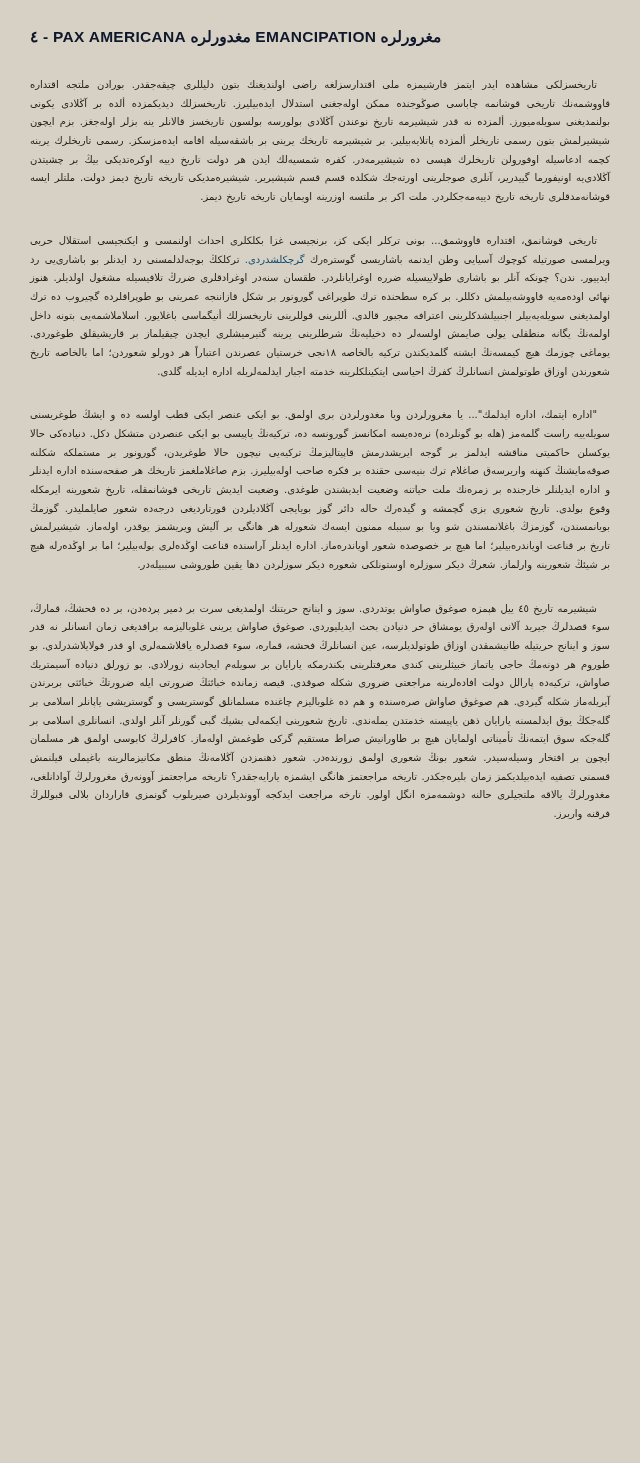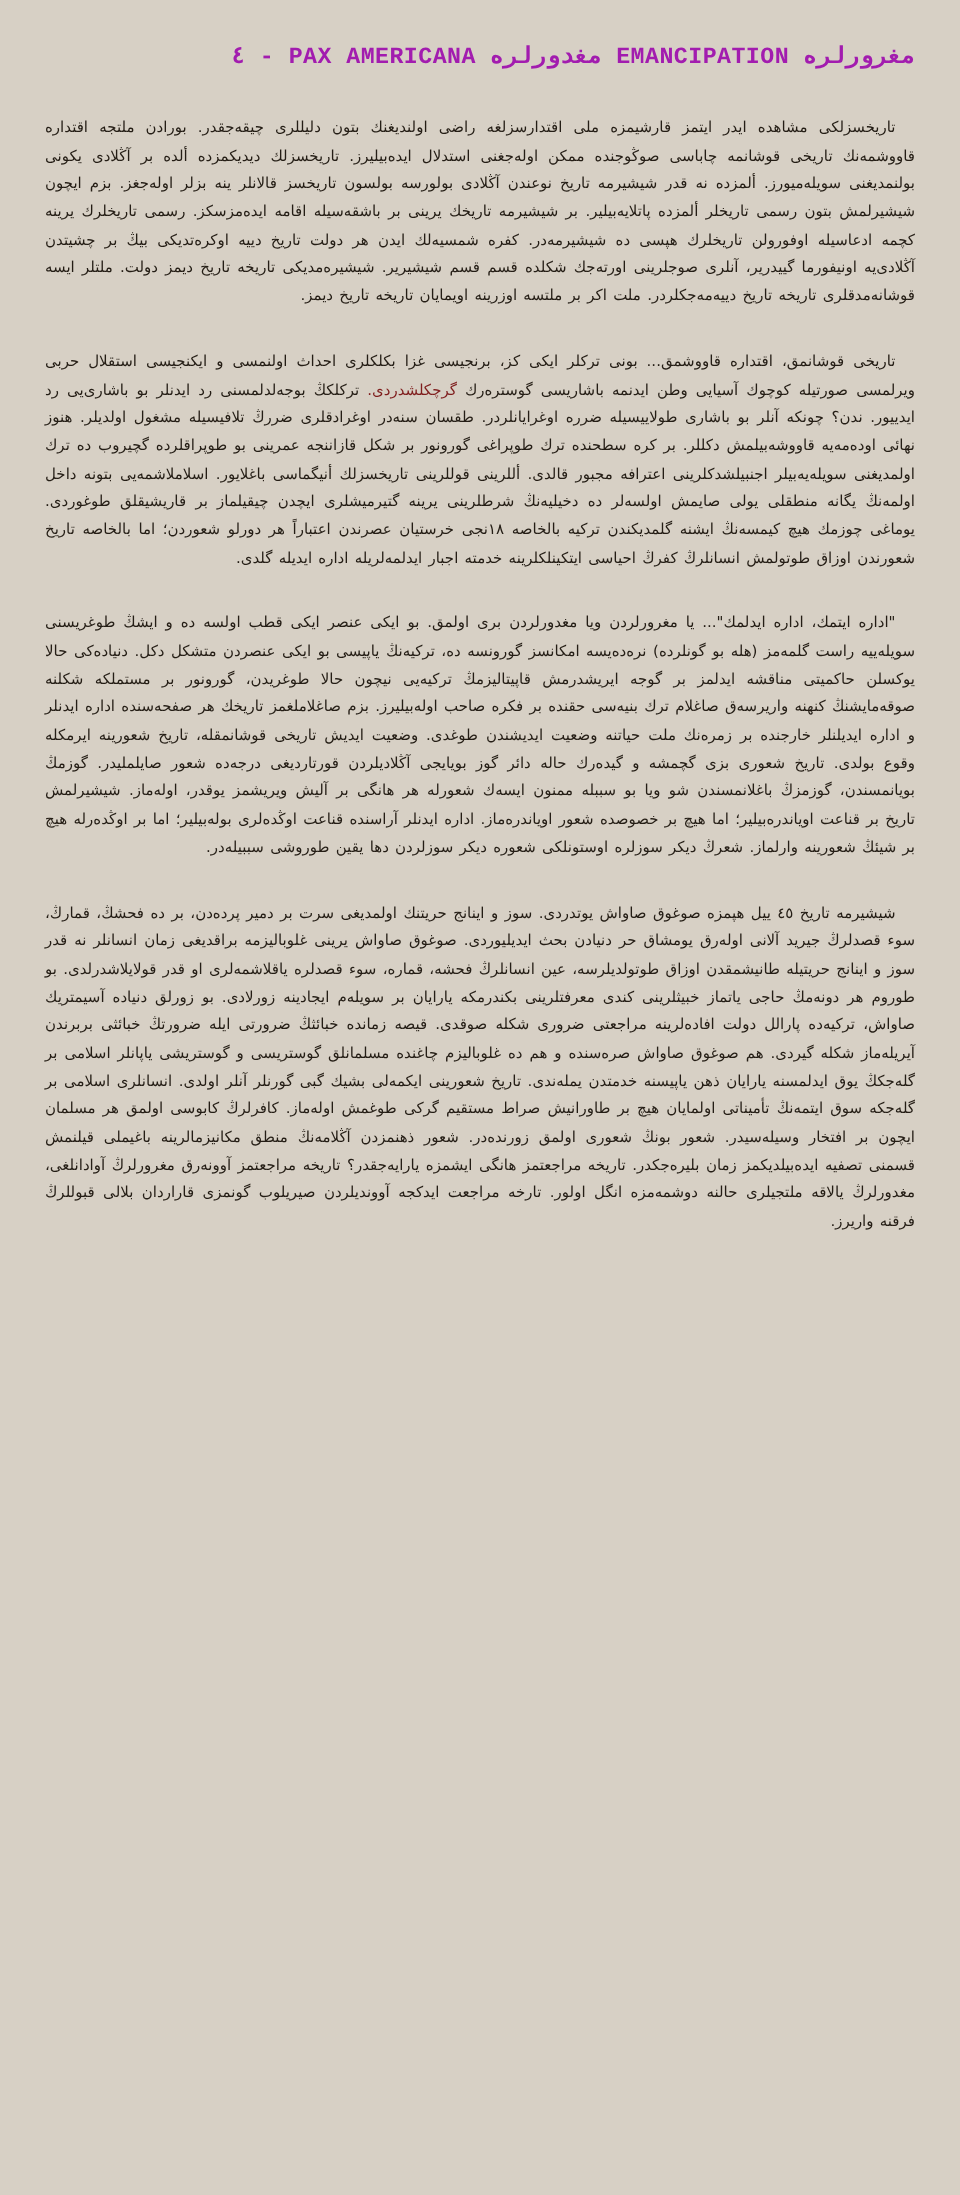--- a/index.html
+++ b/index.html
@@ -12,39 +12,39 @@
     box-sizing: border-box;
     width: 640px;
     height: 1463px;
     padding: 20px 30px 0 30px;
     background: #d7d0c5;
     color: #241d15;
     overflow: hidden;
   }
   .title {
     direction: rtl;
-    text-align: right;
-    font-family: Liberation Mono, monospace;
+    text-align: left;
+    font-family: Liberation Sans, sans-serif;
     font-size: 15.5px;
     font-weight: bold;
     letter-spacing: 0.3px;
     margin: 8px 0 30px 0;
-    color: #a21caf;
+    color: #0f172a;
   }
   .para {
     direction: rtl;
     unicode-bidi: plaintext;
     text-align: justify;
     font-size: 10px;
     line-height: 1.87;
     text-indent: 13px;
     margin: 0 0 25px 0;
     word-spacing: 1px;
   }
-  .green { color: #7f1d1d; margin-top: 16px; }
+  .green { color: #0c4a6e; margin-top: 16px; }
 </style>
 </head>
 <body>
 
 <div class="page">
 
   <h1 class="title">مغرورلره EMANCIPATION مغدورلره PAX AMERICANA - ٤</h1>
 
   <p class="para">تاريخسزلكى مشاهده ايدر ايتمز قارشيمزه ملى اقتدارسزلغه راضى اولنديغنك بتون دليللرى چيقه‌جقدر. بورادن ملتجه اقتداره قاووشمه‌نك تاريخى قوشانمه چاباسى صوڭوجنده ممكن اوله‌جغنى استدلال ايده‌بيليرز. تاريخسزلك ديديكمزده ألده بر آڭلادى يكونى بولنمديغنى سويله‌ميورز. ألمزده نه قدر شيشيرمه تاريخ نوعندن آڭلادى بولورسه بولسون تاريخسز قالانلر ينه بزلر اوله‌جغز. بزم ايچون شيشيرلمش بتون رسمى تاريخلر ألمزده پاتلايه‌بيلير. بر شيشيرمه تاريخك يرينى بر باشقه‌سيله اقامه ايده‌مزسكز. رسمى تاريخلرك يرينه كچمه ادعاسيله اوفورولن تاريخلرك هپسى ده شيشيرمه‌در. كفره شمسيه‌لك ايدن هر دولت تاريخ دييه اوكره‌تديكى بيڭ بر چشيتدن آڭلادى‌يه اونيفورما گييدرير، آنلرى صوجلرينى اورته‌جك شكلده قسم قسم شيشيرير. شيشيره‌مديكى تاريخه تاريخ ديمز دولت. ملتلر ايسه قوشانه‌مدقلرى تاريخه تاريخ دييه‌مه‌جكلردر. ملت اكر بر ملتسه اوزرينه اويمايان تاريخه تاريخ ديمز.</p>
 

